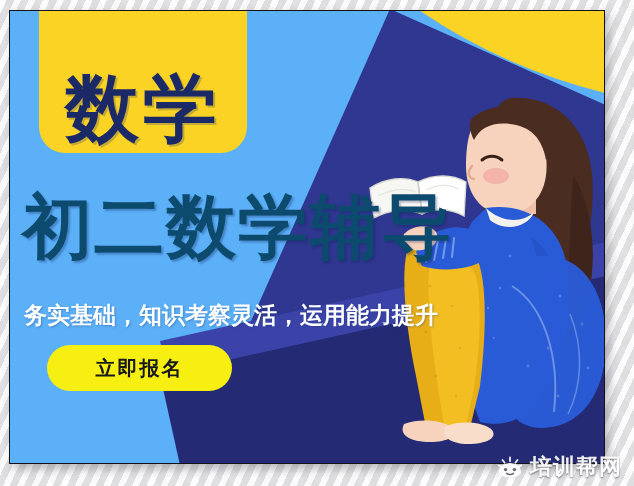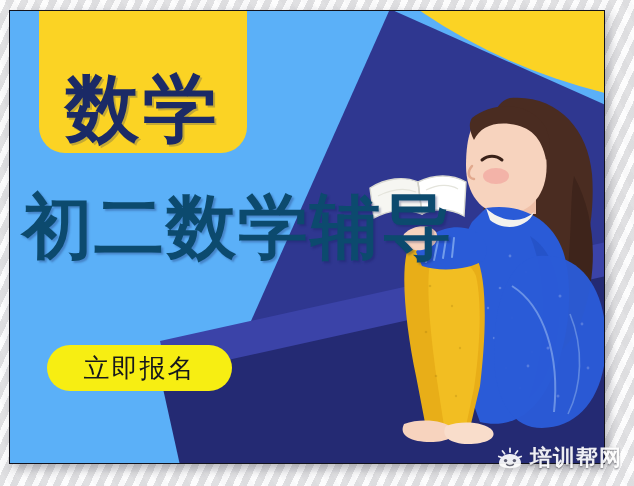--- a/index.html
+++ b/index.html
@@ -139,36 +139,36 @@
     background: #f7ee12;
     border-radius: 23px;
     display: flex;
     align-items: center;
     justify-content: center;
     cursor: pointer;
     border: none;
     padding: 0;
   }
   #cta-button-label {
-    font-size: 26px;
-    font-weight: normal;
+    font-size: 20px;
+    font-weight: bold;
     color: #16181c;
     letter-spacing: 2px;
   }
 
   
   #illustration {
     left: 350px; top: 45px;
     width: 250px; height: 410px;
   }
 
   
   #watermark {
     position: absolute;
-    right: 6px; bottom: 11px;
+    right: 6px; bottom: 2px;
     display: flex;
     align-items: center;
     gap: 7px;
     padding: 2px 6px;
     z-index: 50;
   }
   #watermark-text {
     font-size: 22px;
     font-weight: bold;
     color: #ffffff;
@@ -275,20 +275,21 @@
       <path d="M152 230 C184 250 200 300 194 356" stroke="#9FC0F2" stroke-width="2" fill="none" opacity="0.55"></path>
       <path d="M210 258 C224 292 222 330 208 358" stroke="#9FC0F2" stroke-width="1.6" fill="none" opacity="0.45"></path>
     </svg>
 
     <div class="layer" id="subject-badge">
       <span id="subject-badge-label">数学</span>
     </div>
 
     <div class="layer" id="headline">初二数学辅导</div>
 
+    <div class="layer" id="subtitle">务实基础，知识考察灵活，运用能力提升</div>
 
     <div class="layer" id="cta-button">
       <span id="cta-button-label">立即报名</span>
     </div>
 
   </div>
 
   <div id="watermark">
     <svg id="watermark-icon" viewBox="0 0 26 22">
       <g stroke="#ffffff" stroke-width="1.8" stroke-linecap="round">

